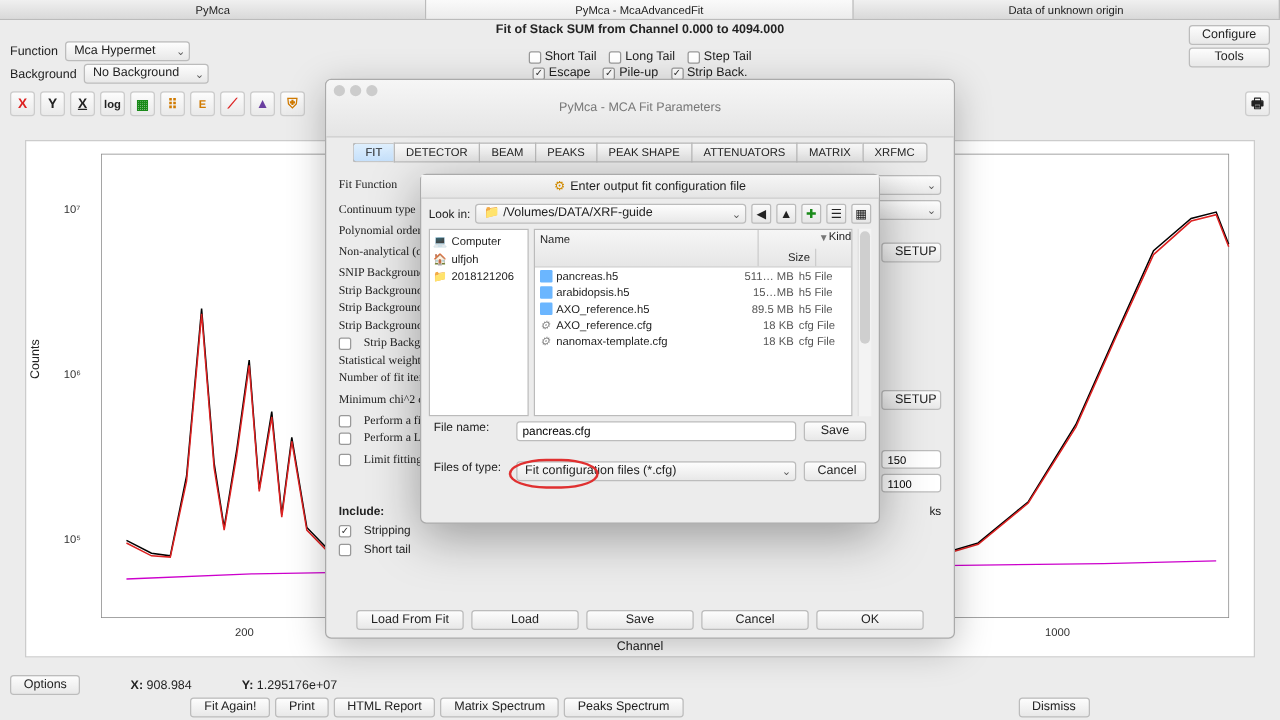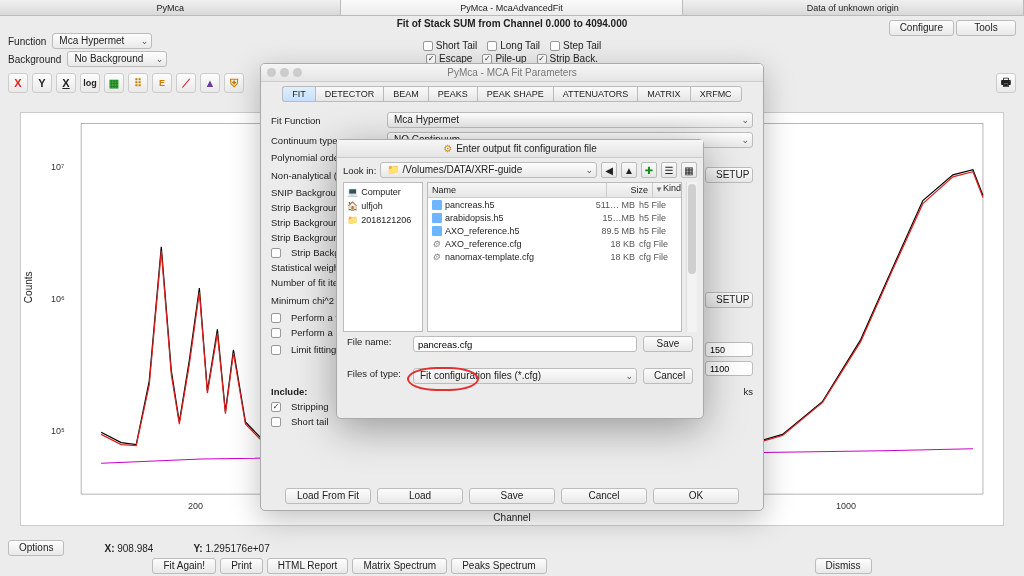--- a/index.html
+++ b/index.html
@@ -16,21 +16,21 @@
   .label { font-size:10px; }
   .combo, .txtbtn { background:linear-gradient(#fdfdfd,#e8e8e8); border:1px solid #bcbcbc; border-radius:3px; height:16px; font-size:10px; padding:0 14px 0 6px; position:relative; display:inline-block; line-height:14px; }
   .combo::after { content:"⌄"; position:absolute; right:3px; top:0; font-size:9px; color:#555; }
   .txtbtn { padding:0 10px; cursor:pointer; text-align:center; }
   .small-btn { min-width:60px; }
 
   .flaggroup { display:flex; justify-content:center; gap:10px; font-size:10px; padding:1px 0; }
   .flaggroup label { display:flex; align-items:center; gap:3px; }
   .cb { width:10px; height:10px; border:1px solid #999; border-radius:2px; background:#fff; display:inline-block; text-align:center; line-height:8px; font-size:8px; color:#333; }
 
-  .rightbtns { position:absolute; right:8px; top:20px; display:flex; flex-direction:row; gap:2px; }
+  .rightbtns { position:absolute; right:8px; top:20px; display:flex; flex-direction:column; gap:2px; }
 
   
   .toolbar { display:flex; align-items:center; gap:4px; padding:2px 8px; margin-top:6px; }
   .ticon { width:20px; height:20px; border:1px solid #ccc; border-radius:3px; background:linear-gradient(#fdfdfd,#e9e9e9); display:flex; align-items:center; justify-content:center; font-size:11px; font-weight:bold; }
   .ticon.red { color:#d22; }
   .ticon.green { color:#1a8a1a; }
   .ticon.orange { color:#d07a00; }
   .ticon.purple { color:#6a3fa0; }
 
   
@@ -41,51 +41,51 @@
   .plotwrap .ytick { position:absolute; left:30px; font-size:9px; color:#333; }
   .plotwrap .xtick { position:absolute; bottom:14px; font-size:9px; color:#333; }
 
   
   .status { position:absolute; left:8px; bottom:20px; display:flex; gap:40px; font-size:10px; align-items:center; }
 
   .footerbtns { position:absolute; left:0; right:0; bottom:2px; display:flex; justify-content:center; gap:4px; }
 
   
   .modal1 { position:absolute; left:260px; top:63px; width:504px; height:448px; background:#ececec; border:1px solid #aaa; border-radius:5px; box-shadow:0 8px 30px rgba(0,0,0,0.25); overflow:hidden; }
-  .modal1 .mtitle { text-align:center; font-size:10px; color:#777; padding:3px 0; background:linear-gradient(#f6f6f6,#e5e5e5); border-bottom:1px solid #ccc; position:relative; }
+  .modal1 .mtitle { text-align:center; font-size:10px; color:#777; padding:17px 0; background:linear-gradient(#f6f6f6,#e5e5e5); border-bottom:1px solid #ccc; position:relative; }
   .traffic { position:absolute; left:6px; top:4px; display:flex; gap:4px; }
   .traffic span { width:9px; height:9px; border-radius:50%; background:#ccc; display:inline-block; }
   .mtabs { display:flex; justify-content:center; gap:0; padding:4px 0; }
   .mtab { font-size:9px; padding:2px 9px; background:linear-gradient(#fafafa,#e6e6e6); border:1px solid #bbb; border-right:none; }
   .mtab:first-child { border-radius:3px 0 0 3px; }
   .mtab:last-child { border-right:1px solid #bbb; border-radius:0 3px 3px 0; }
   .mtab.active { background:linear-gradient(#dfeffd,#c5e0fb); }
   .mform { padding:4px 10px; font-size:9.5px; }
   .mform .row { display:flex; align-items:center; padding:2px 0; gap:6px; }
-  .mform .row .lab { width:110px; white-space:nowrap; overflow:hidden; }
+  .mform .row .lab { width:110px; white-space:nowrap; overflow:hidden;font-family:Liberation Serif, serif; }
   .mform .row .ctrl { flex:1; }
   .mform .ctrl .combo { width:100%; }
   .numin { border:1px solid #bcbcbc; border-radius:3px; height:15px; width:48px; padding:0 4px; font-size:9px; background:#fff; }
   .mfoot { position:absolute; left:0; right:0; bottom:6px; display:flex; justify-content:center; gap:6px; }
   .mfoot .txtbtn { width:86px; }
 
   
   .modal2 { position:absolute; left:336px; top:139px; width:368px; height:280px; background:#ececec; border:1px solid #aaa; border-radius:5px; box-shadow:0 10px 40px rgba(0,0,0,0.35); }
   .modal2 .mtitle2 { text-align:center; font-size:10px; padding:3px 0; background:linear-gradient(#f6f6f6,#e5e5e5); border-bottom:1px solid #ccc; }
   .modal2 .mtitle2::before { content:"⚙"; color:#d08a00; margin-right:4px; font-size:10px; }
   .lookrow { display:flex; align-items:center; gap:4px; padding:4px 6px; font-size:9.5px; }
   .lookrow .combo { flex:1; }
   .navicn { width:16px; height:16px; border:1px solid #bbb; border-radius:2px; background:linear-gradient(#fafafa,#e6e6e6); display:inline-flex; align-items:center; justify-content:center; font-size:10px; }
   .fsbody { display:flex; height:150px; margin:0 6px; gap:4px; }
   .fsside { width:80px; border:1px solid #bbb; background:#fff; padding:2px; font-size:9px; }
   .fsside .it { display:flex; align-items:center; gap:3px; padding:2px 1px; }
   .fslist { flex:1; border:1px solid #bbb; background:#fff; font-size:9px; overflow:hidden; }
   .fslist .hdr { display:flex; background:linear-gradient(#f6f6f6,#e6e6e6); border-bottom:1px solid #ccc;justify-content:flex-end; }
   .fslist .hdr span:nth-child(1){ flex:1; padding:2px 4px; border-right:1px solid #ccc;}
-  .fslist .hdr span:nth-child(2){ width:46px; padding:2px 4px; border-right:1px solid #ccc; text-align:right;}
+  .fslist .hdr span:nth-child(2){ width:46px; padding:2px 4px; border-right:1px solid #ccc; text-align:right;margin-top:15px;}
   .fslist .hdr span:nth-child(3){ width:42px; padding:2px 4px;}
   .fslist .frow { display:flex; padding:1.5px 4px; }
   .fslist .frow span:nth-child(1){ flex:1; display:flex; gap:3px; align-items:center;}
   .fslist .frow span:nth-child(2){ width:46px; text-align:right; color:#555;}
   .fslist .frow span:nth-child(3){ width:42px; color:#555; padding-left:4px;}
   .ficon { width:10px; height:10px; display:inline-block; }
   .ficon.h5 { background:#6bb6ff; border-radius:1px; }
   .ficon.cfg::before { content:"⚙"; font-size:9px; color:#888; }
   .namerow { display:flex; align-items:flex-start; gap:6px; padding:4px 10px; font-size:9.5px; }
   .namerow .lab { width:60px; }

